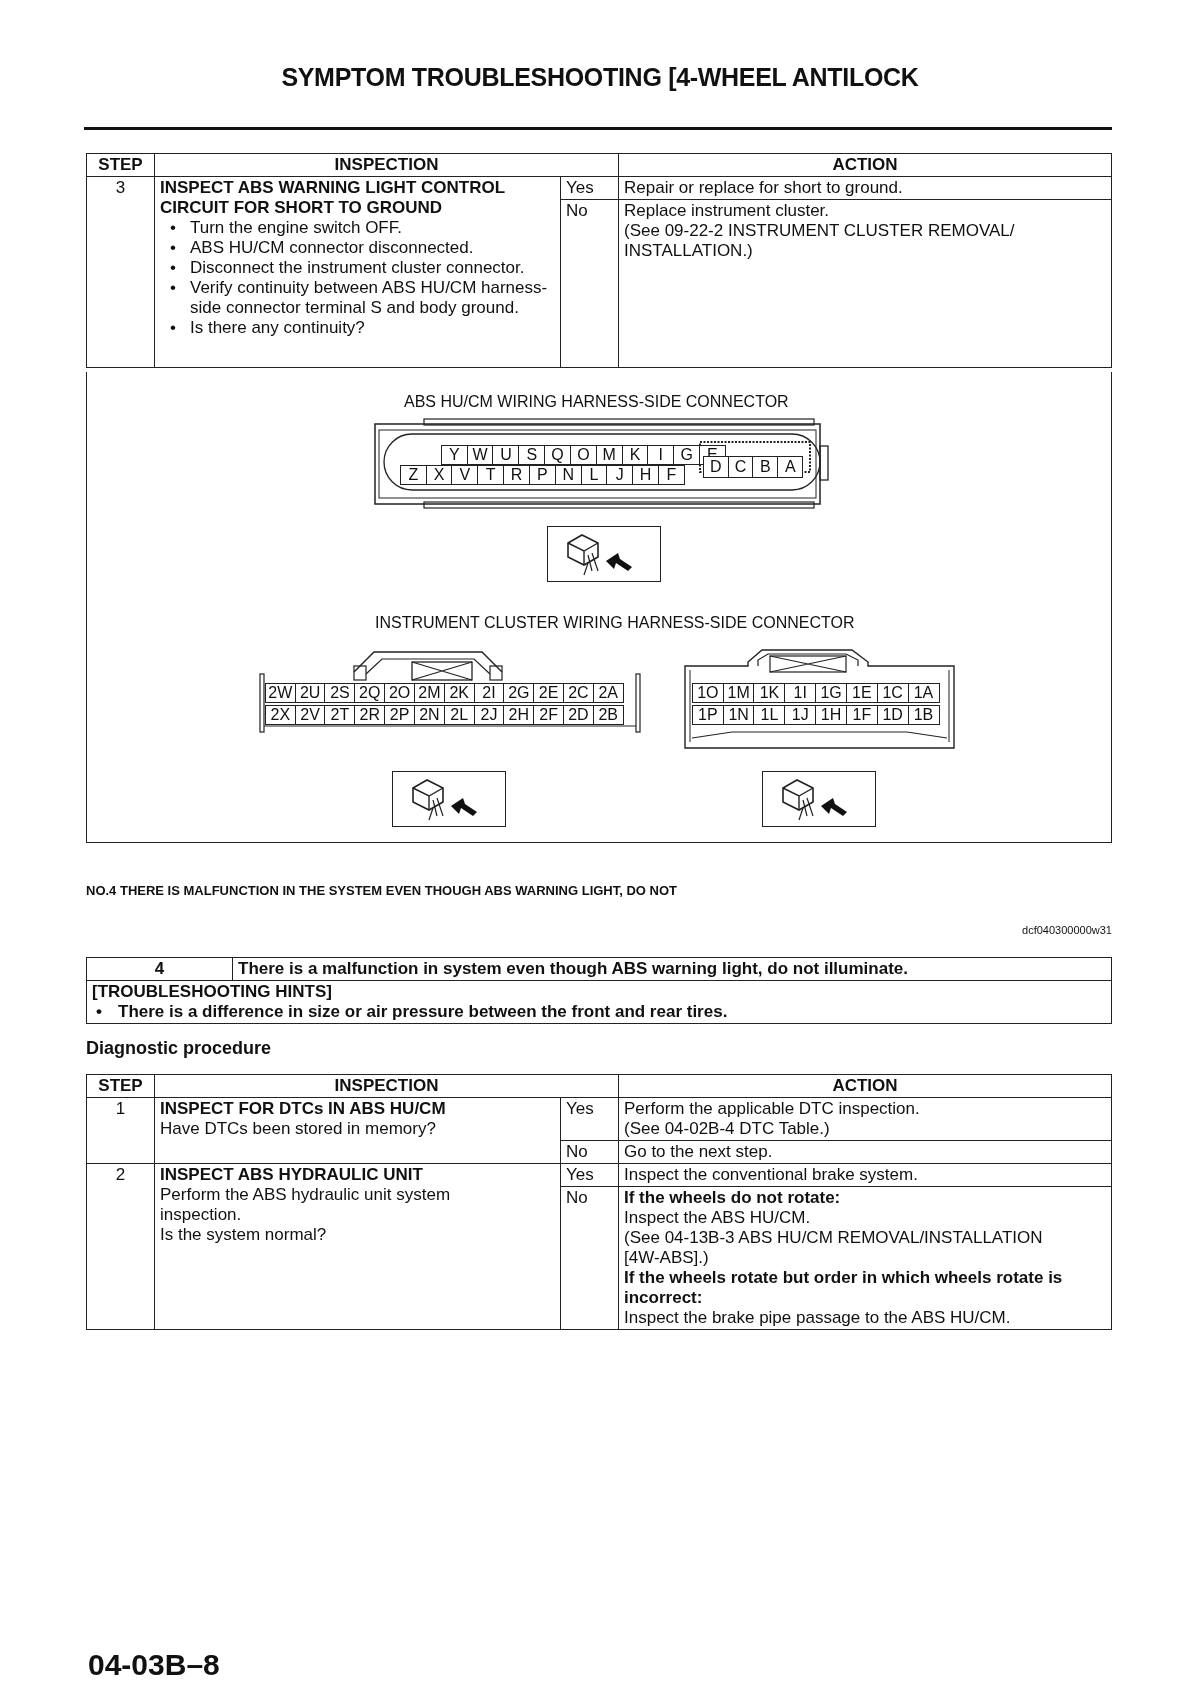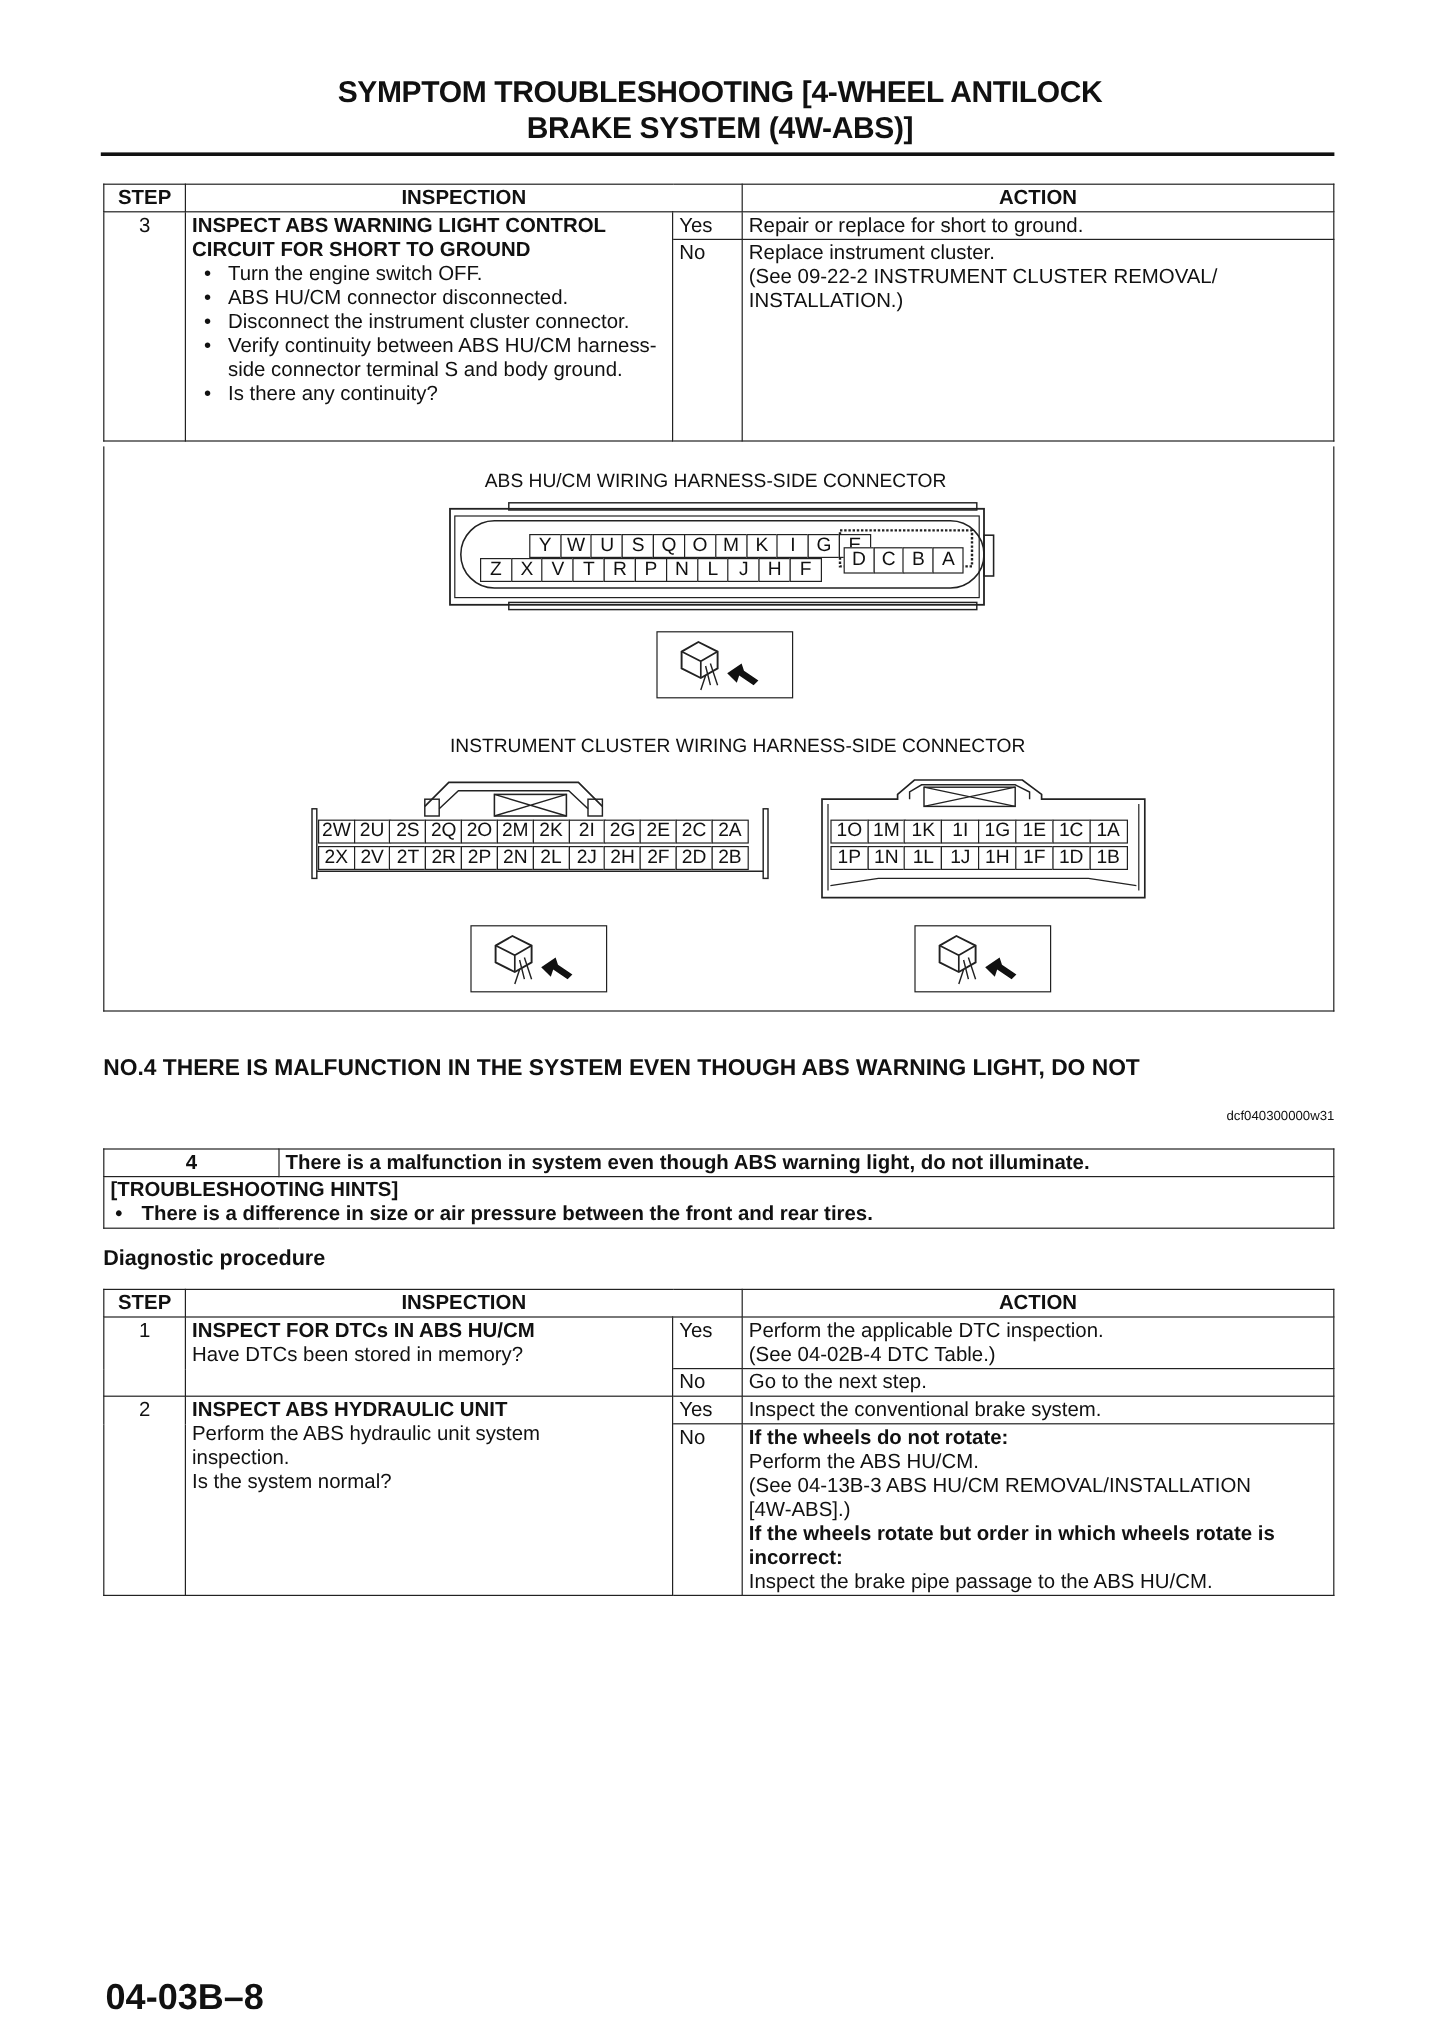--- a/index.html
+++ b/index.html
@@ -37,35 +37,34 @@
   .pinrow { position: absolute; display: flex; }
   .pin {
     border: 1.2px solid #222; margin-left: -1.2px; text-align: center;
     font-size: 16px; line-height: 18px; height: 18px; background: #fff;
   }
   .icon-box {
     position: absolute; width: 112px; height: 54px; border: 1.5px solid #222; background: #fff;
   }
   .section-heading {
     position: absolute; left: 86px; top: 880px; width: 1000px;
-    font-weight: bold; font-size: 19px; line-height: 22px;
+    font-weight: bold; font-size: 13px; line-height: 22px;
   }
   .doc-code { position: absolute; right: 88px; top: 924px; font-size: 11px; }
   .diag-label { position: absolute; left: 86px; top: 1038px; font-weight: bold; font-size: 18px; }
   .page-number { position: absolute; left: 88px; top: 1612px; font-weight: bold; font-size: 30px; margin-top: 36px; }
 </style>
 </head>
 <body>
 
 
 
 
 <div class="page-title">
   <div>SYMPTOM TROUBLESHOOTING [4-WHEEL ANTILOCK</div>
-  <div>BRAKE SYSTEM (4W-ABS)]</div>
 </div>
 <div class="title-rule"></div>
 
 
 <table class="st" style="left:86px; top:153px; width:1026px;">
   <colgroup>
       <col style="width:68px">
       <col style="width:406px">
       <col style="width:58px">
       <col>
@@ -314,21 +313,21 @@
       <div style="width:320px">Perform the ABS hydraulic unit system inspection.</div>
       <div>Is the system normal?</div>
     </td>
     <td class="yn">Yes</td>
     <td>Inspect the conventional brake system.</td>
   </tr>
   <tr>
     <td class="yn">No</td>
     <td>
       <div class="bold">If the wheels do not rotate:</div>
-      <div>Perform the ABS HU/CM.</div>
+      <div>Inspect the ABS HU/CM.</div>
       <div style="width:440px">(See 04-13B-3 ABS HU/CM REMOVAL/INSTALLATION [4W-ABS].)</div>
       <div class="bold">If the wheels rotate but order in which wheels rotate is incorrect:</div>
       <div>Inspect the brake pipe passage to the ABS HU/CM.</div>
     </td>
   </tr>
 </tbody>
   </table>
 
 <div class="page-number">04-03B–8</div>
 

